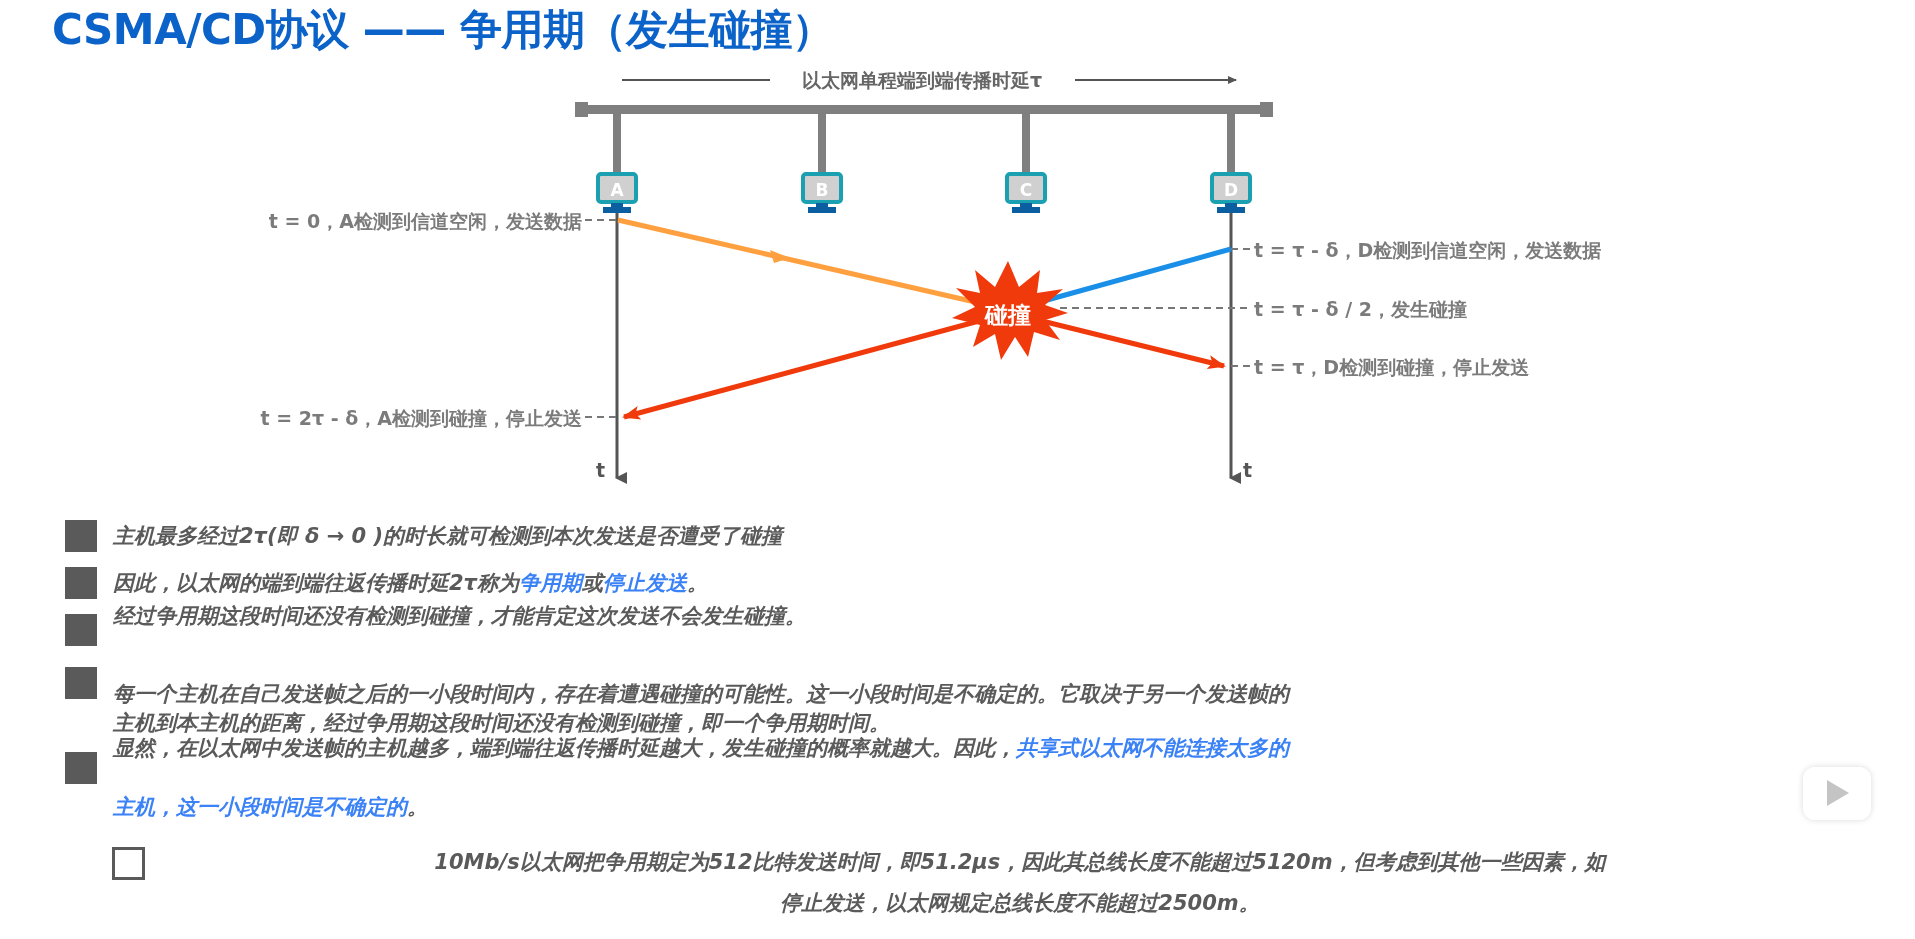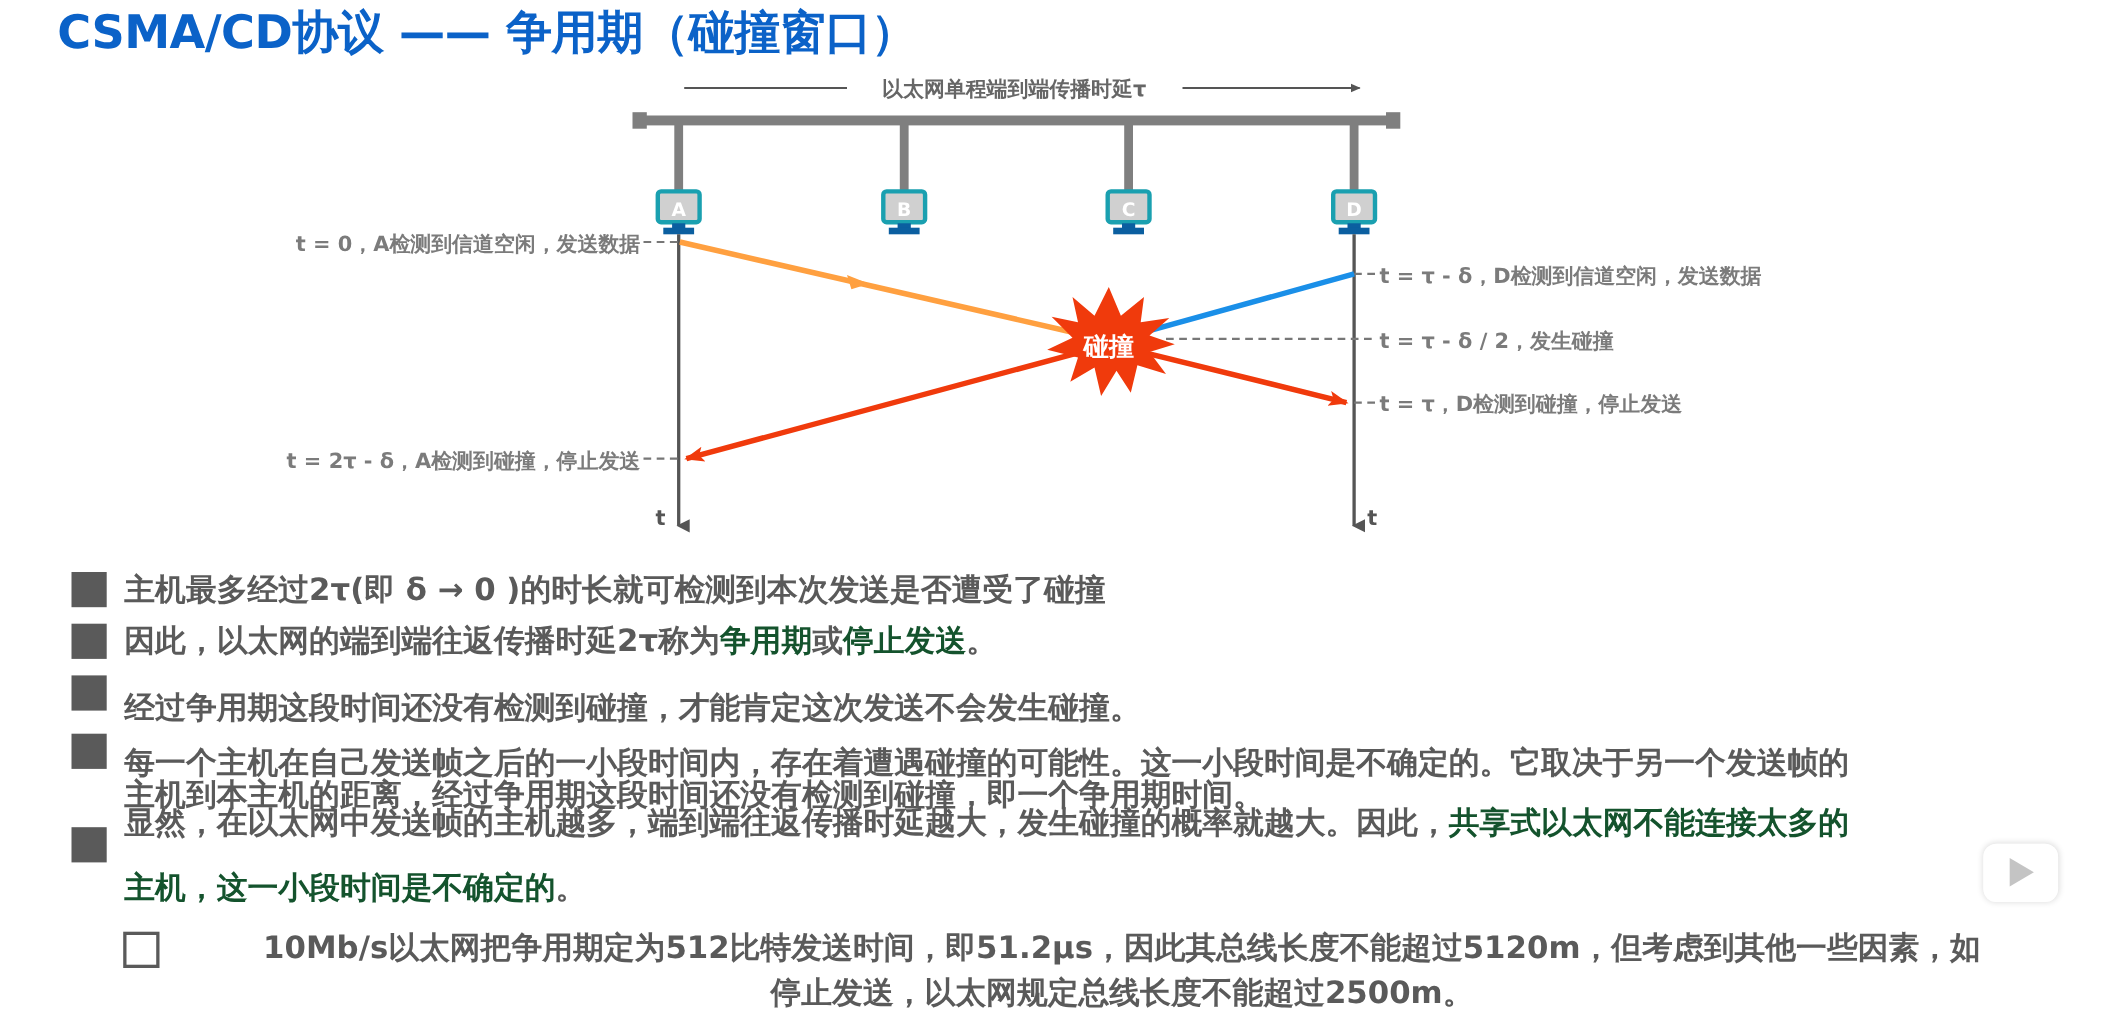--- a/index.html
+++ b/index.html
@@ -11,47 +11,48 @@
   .title {
     position: absolute; left: 52px; top: 2px;
     font-size: 42px; font-weight: bold; color: #0B62C8;
     letter-spacing: -0.5px; white-space: nowrap;
   }
   svg.diagram { position: absolute; left: 0; top: 0; }
   .lbl { font-family: "DejaVu Sans", "Liberation Sans", sans-serif; font-weight: bold; fill: #7b7b7b; font-size: 19px; }
   .bullets { position: absolute; left: 0; top: 0; width: 1915px; }
   .bl {
     position: absolute; left: 113px; width: 1765px;
-    font-size: 28px; font-weight: bold; color: #5a5a5a; line-height: 40px;
+    font-size: 21px; font-weight: bold; color: #5a5a5a; line-height: 40px;
     white-space: nowrap;
+    font-style: italic;
   }
   .sq {
     position: absolute; left: 65px; width: 32px; height: 32px; background: #5a5a5a;
   }
   .cb {
     position: absolute; left: 112px; width: 27px; height: 27px;
     border: 3px solid #5a5a5a; background: #fff;
   }
   .sub { left: 160px; width: 1720px; text-align: center; }
-  .red { color: #14532d; }
+  .red { color: #3b82f6; }
   .play {
     position: absolute; left: 1803px; top: 767px; width: 68px; height: 53px;
     border-radius: 12px; background: rgba(255,255,255,0.75);
     box-shadow: 0 0 6px rgba(0,0,0,0.15);
   }
   .play .tri {
     position: absolute; left: 24px; top: 13px; width: 0; height: 0;
     border-top: 13px solid transparent; border-bottom: 13px solid transparent;
     border-left: 22px solid rgba(190,190,190,0.9);
   }
 </style>
 </head>
 <body>
 
-<div class="title">CSMA/CD协议 —— 争用期（碰撞窗口）</div>
+<div class="title">CSMA/CD协议 —— 争用期（发生碰撞）</div>
 
 <svg class="diagram" width="1915" height="500" viewBox="0 0 1915 500">
   <defs>
     <marker id="arrGray" markerWidth="10" markerHeight="10" refX="8" refY="5" orient="auto" markerUnits="userSpaceOnUse">
       <path d="M0,1 L9,5 L0,9 Z" fill="#555"></path>
     </marker>
     <marker id="arrRed" markerWidth="20" markerHeight="16" refX="16" refY="8" orient="auto" markerUnits="userSpaceOnUse">
       <path d="M0,1 L18,8 L0,15 L4,8 Z" fill="#F03A0C"></path>
     </marker>
     <marker id="arrAxis" markerWidth="14" markerHeight="14" refX="7" refY="10" orient="auto-start-reverse" markerUnits="userSpaceOnUse">
@@ -143,21 +144,21 @@
   <div class="bl" style="top:516px">
     <span>主机最多经过2τ(即 δ → 0 )的时长就可检测到本次发送是否遭受了碰撞</span>
   </div>
 
   <div class="sq" style="top:567px"></div>
   <div class="bl" style="top:563px">
     <span>因此，以太网的端到端往返传播时延2τ称为</span><span class="red">争用期</span><span>或</span><span class="red">停止发送</span><span>。</span>
   </div>
 
   <div class="sq" style="top:614px"></div>
-  <div class="bl" style="top:624px">
+  <div class="bl" style="top:596px">
     <span>经过争用期这段时间还没有检测到碰撞，才能肯定这次发送不会发生碰撞。</span>
   </div>
 
   <div class="sq" style="top:667px"></div>
   <div class="bl" style="top:674px">
     <span>每一个主机在自己发送帧之后的一小段时间内，存在着遭遇碰撞的可能性。这一小段时间是不确定的。它取决于另一个发送帧的</span>
   </div>
   <div class="bl" style="top:703px">
     <span>主机到本主机的距离，经过争用期这段时间还没有检测到碰撞，即一个争用期时间。</span>
   </div>

